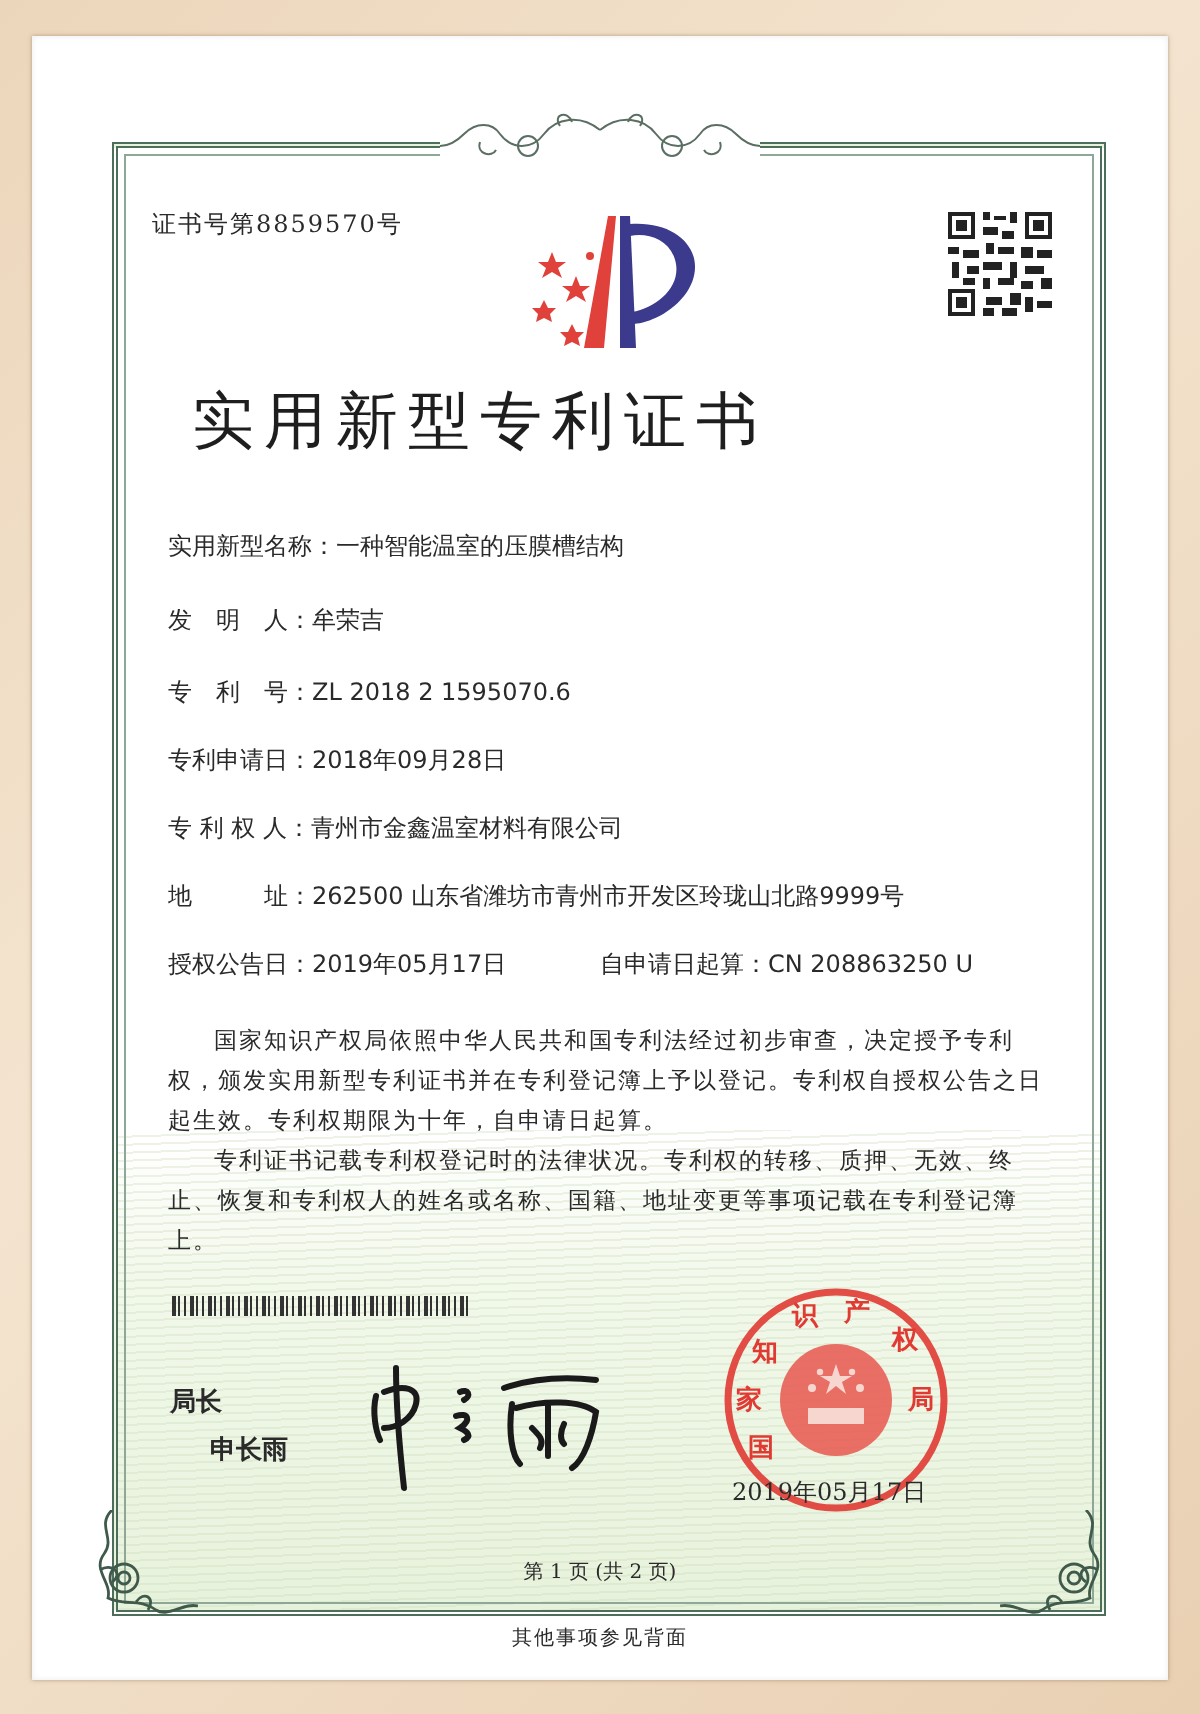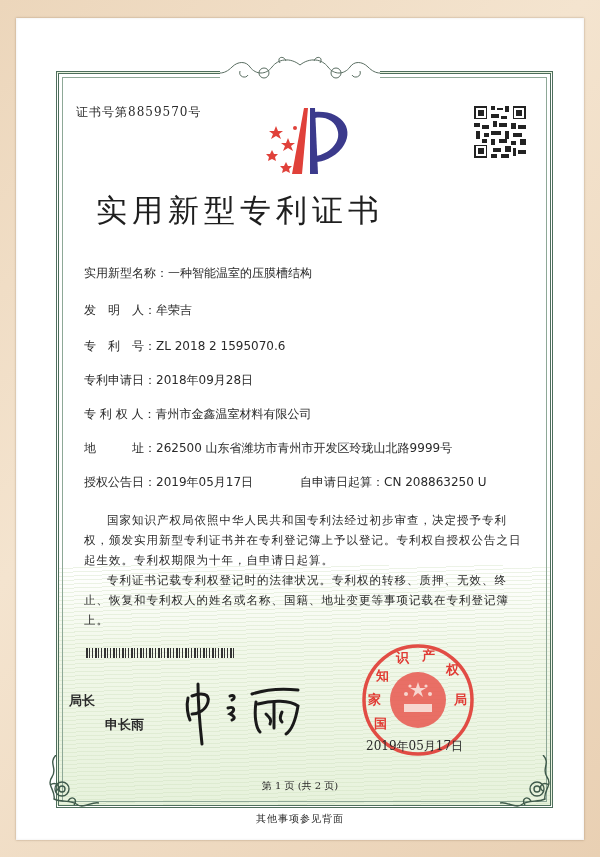--- a/index.html
+++ b/index.html
@@ -23,21 +23,21 @@
   .qr { position:absolute; left:472px; top:103px; width:56px; height:58px; }
   .title { position:absolute; left:0; width:480px; top:190px; text-align:center;
            font-size:31px; letter-spacing:5px; font-family:"DejaVu Sans", sans-serif; font-weight:normal; color:#1e1e1e; }
   .field { position:absolute; left:84px; font-size:12px; white-space:nowrap; font-family:"DejaVu Sans", sans-serif; }
   .field .lbl { display:inline-block; }
   .field2 { position:absolute; left:300px; font-size:12px; white-space:nowrap; font-family:"DejaVu Sans", sans-serif; }
   .para { position:absolute; left:84px; width:440px; font-size:11.5px; line-height:20px; text-indent:2em;
           font-family:"DejaVu Serif", serif; letter-spacing:1px; }
   .barcode { position:absolute; left:86px; top:648px; width:148px; height:10px;
              background: repeating-linear-gradient(90deg, #333 0 2px, transparent 2px 3px, #333 3px 4px, transparent 4px 6px, #333 6px 7px, transparent 7px 9px); }
-  .director-title { position:absolute; left:69px; top:692px; font-size:13px; font-family:"DejaVu Sans", sans-serif; font-weight:bold; }
+  .director-title { position:absolute; left:85px; top:692px; font-size:13px; font-family:"DejaVu Sans", sans-serif; font-weight:bold; }
   .director-name { position:absolute; left:85px; top:716px; font-size:13px; font-family:"DejaVu Sans", sans-serif; font-weight:bold;padding-left:20px; }
   .signature { position:absolute; left:180px; top:676px; width:130px; height:70px; }
   .seal { position:absolute; left:358px; top:642px; width:120px; height:120px; }
   .seal-date { position:absolute; left:366px; top:738px; font-size:12px; font-family:"DejaVu Serif", serif; }
   .page-no { position:absolute; left:0; width:600px; top:779px; text-align:center; font-size:10px; font-family:"DejaVu Serif", serif; }
   .footer-note { position:absolute; left:0; width:600px; top:812px; text-align:center; font-size:10px; letter-spacing:1px; font-family:"DejaVu Serif", serif; }
 </style>
 </head>
 <body>
 

